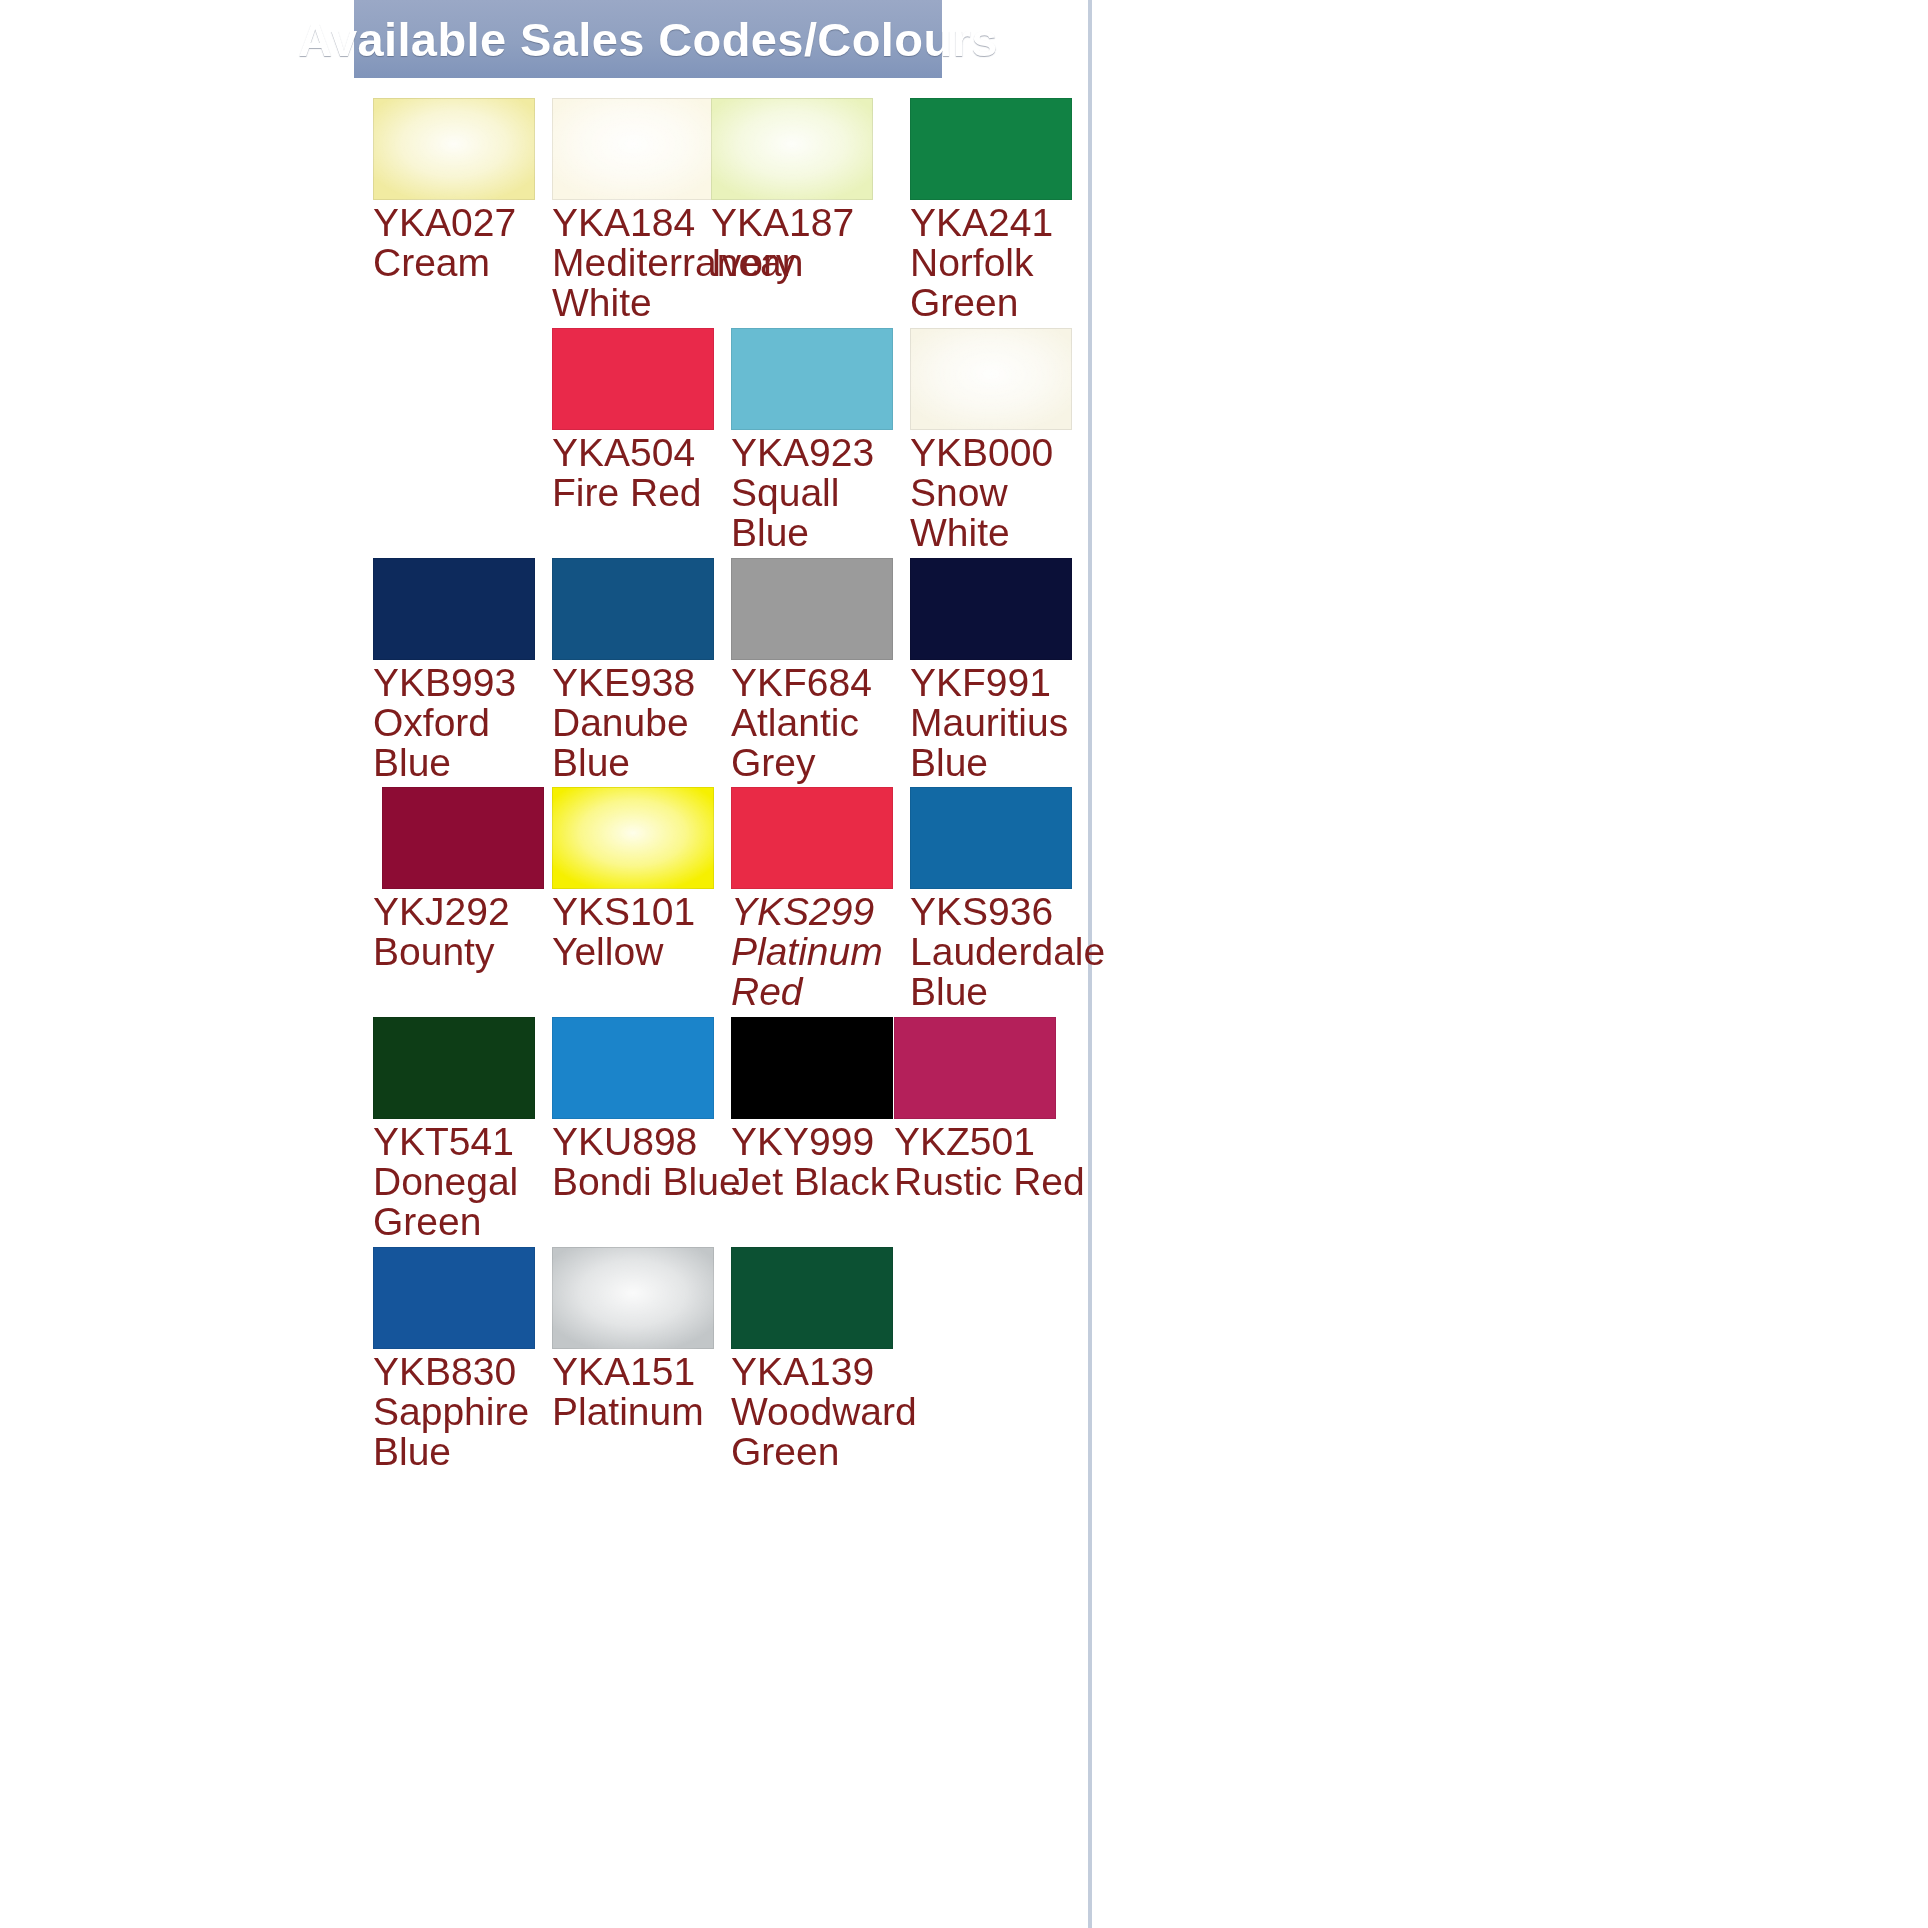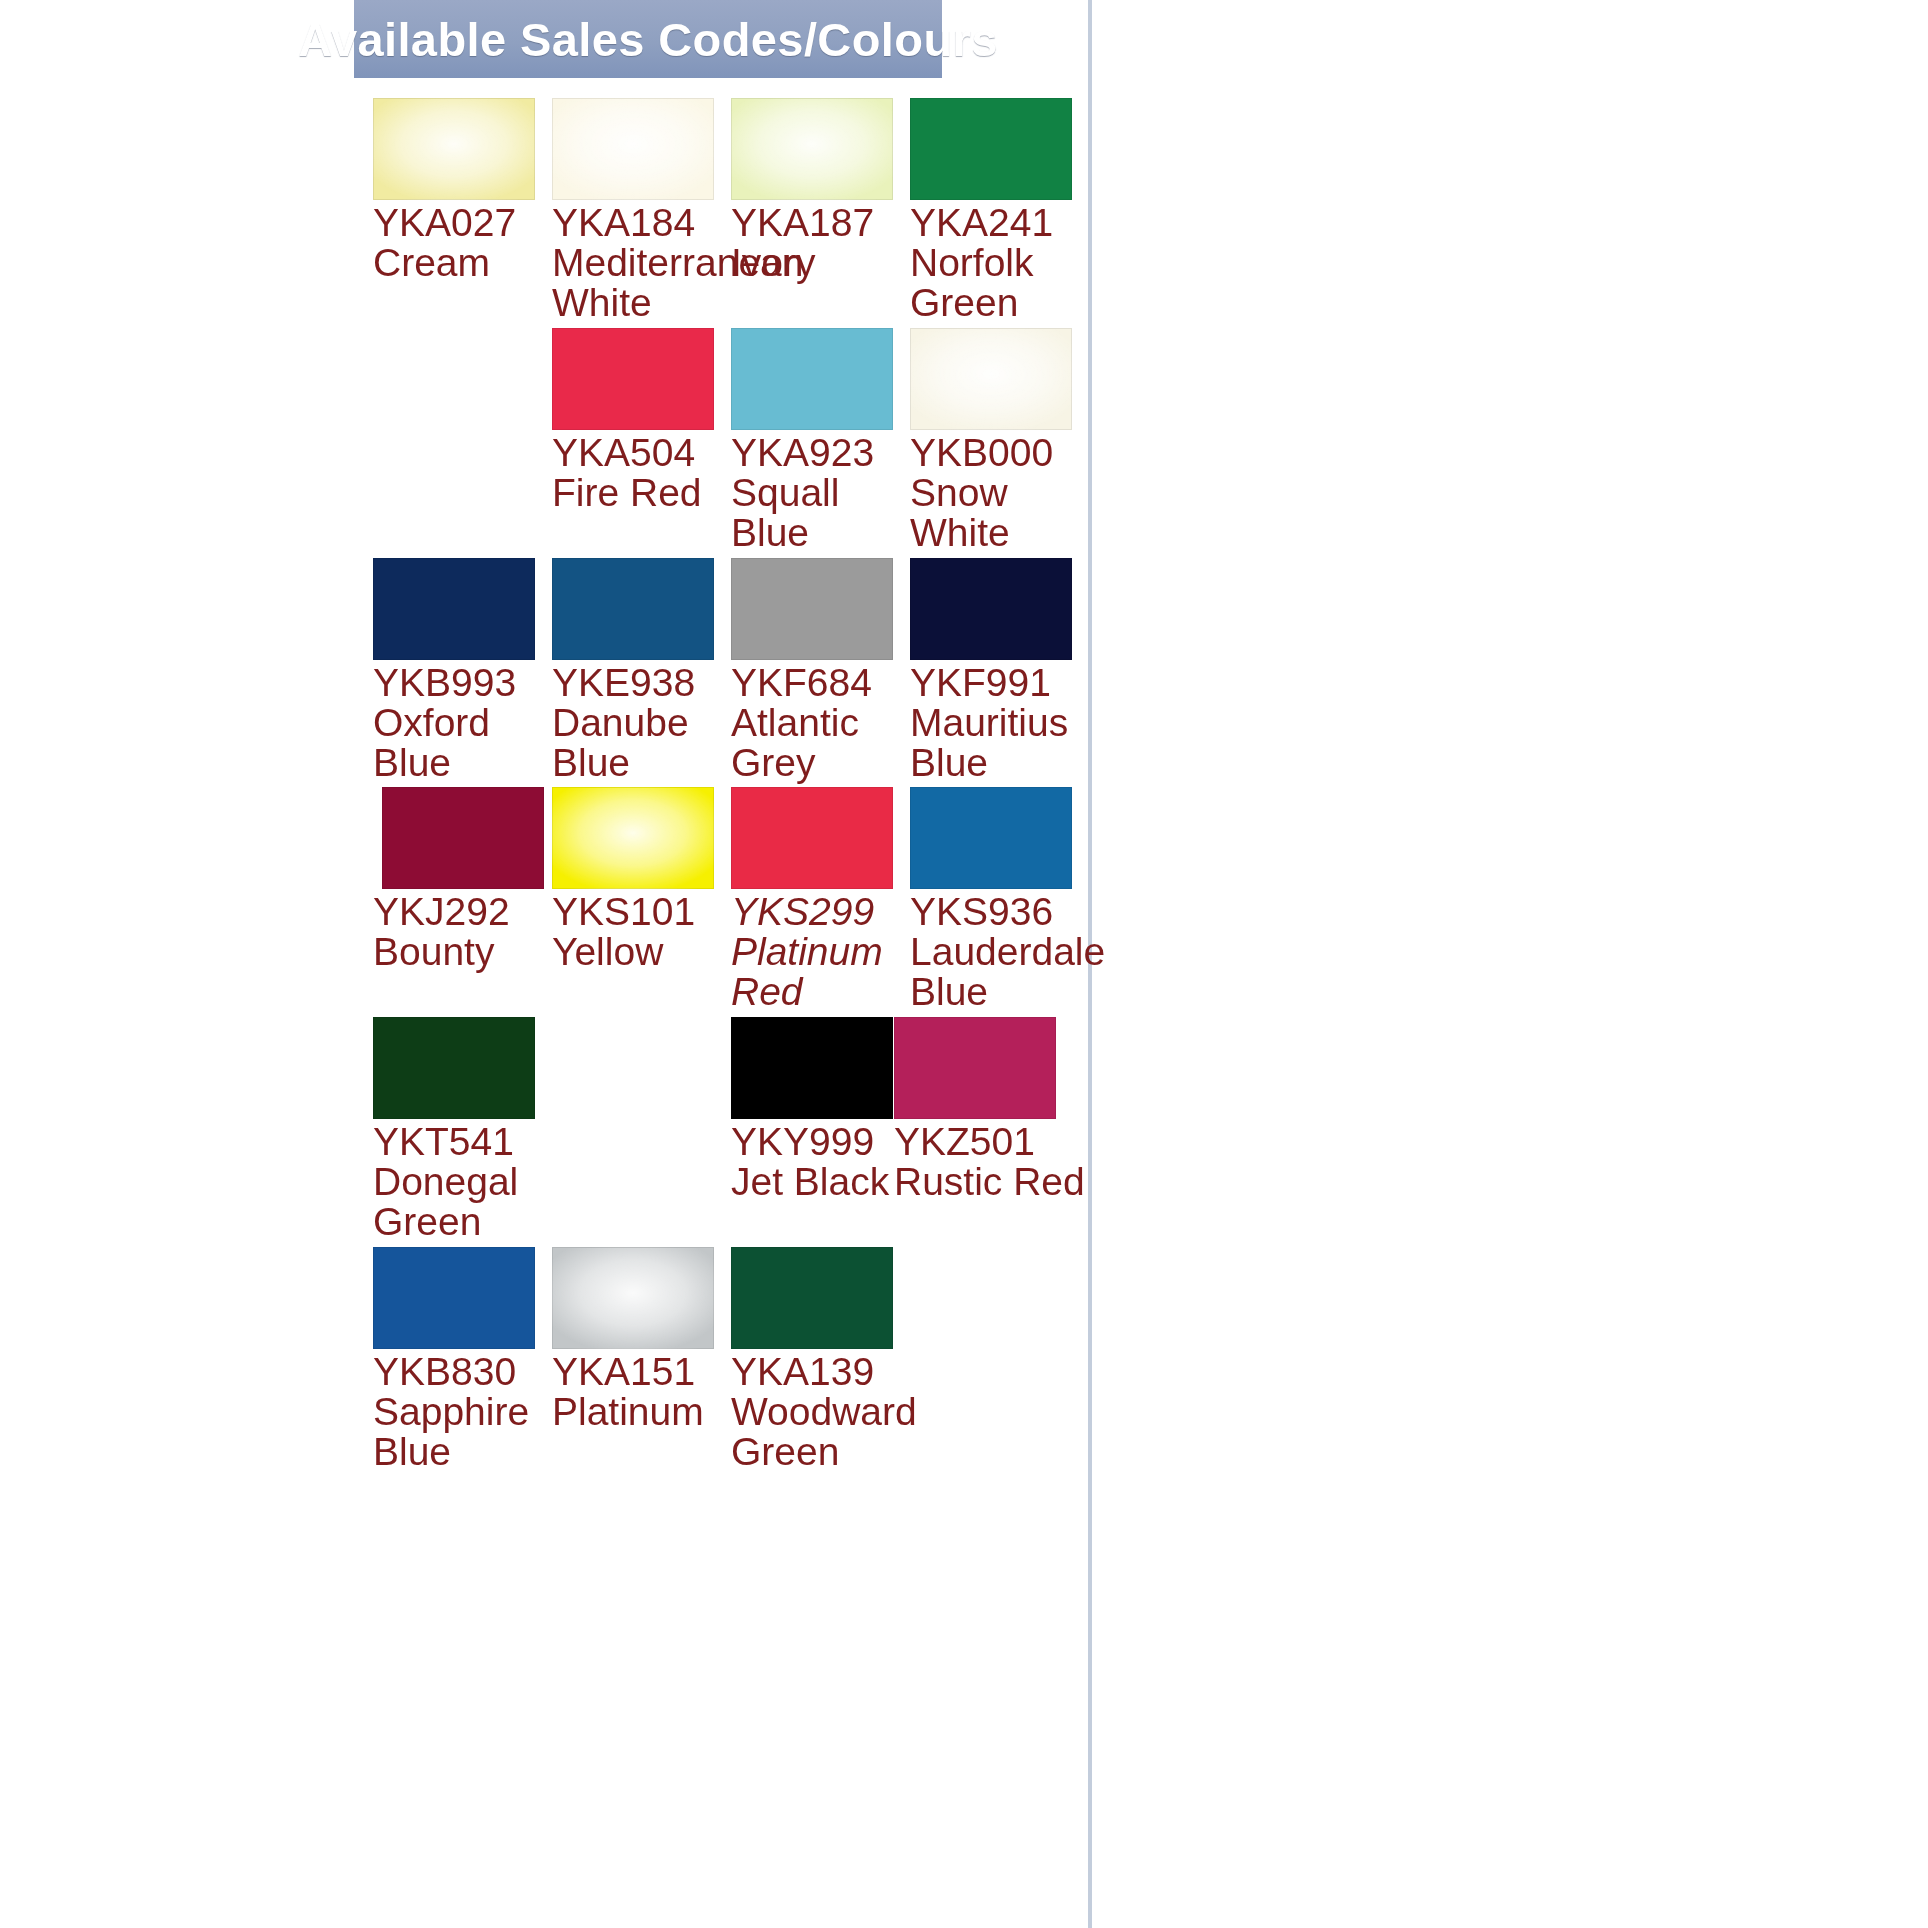--- a/index.html
+++ b/index.html
@@ -129,21 +129,21 @@
           <div class="cell" style="left: 179px;">
             <div class="chip glossy" style="background-color: rgb(251, 247, 230);"></div>
             <div class="caption">
               <span class="code">YKA184</span>
               <span class="name">
                 <span class="w">Mediterranean</span>
                 <span class="w">White</span>
               </span>
             </div>
           </div>
-          <div class="cell" style="left: 358px;">
+          <div class="cell" style="left: 338px;">
             <div class="chip glossy" style="background-color: rgb(233, 242, 187);"></div>
             <div class="caption">
               <span class="code">YKA187</span>
               <span class="name">
                 <span class="w">Ivory</span>
               </span>
             </div>
           </div>
           <div class="cell" style="left: 537px;">
             <div class="chip" style="background-color: rgb(17, 130, 68);"></div>
@@ -273,20 +273,29 @@
           <div class="cell" style="left: 0px;">
             <div class="chip" style="background-color: rgb(13, 61, 22);"></div>
             <div class="caption">
               <span class="code">YKT541</span>
               <span class="name">
                 <span class="w">Donegal</span>
                 <span class="w">Green</span>
               </span>
             </div>
           </div>
+          <div class="cell" style="left: 179px;">
+            <div class="chip" style="background-color: rgb(27, 132, 202);"></div>
+            <div class="caption">
+              <span class="code">YKU898</span>
+              <span class="name">
+                <span class="w">Bondi Blue</span>
+              </span>
+            </div>
+          </div>
           <div class="cell" style="left: 358px;">
             <div class="chip" style="background-color: rgb(0, 0, 0);"></div>
             <div class="caption">
               <span class="code">YKY999</span>
               <span class="name">
                 <span class="w">Jet Black</span>
               </span>
             </div>
           </div>
           <div class="cell" style="left: 521px;">

